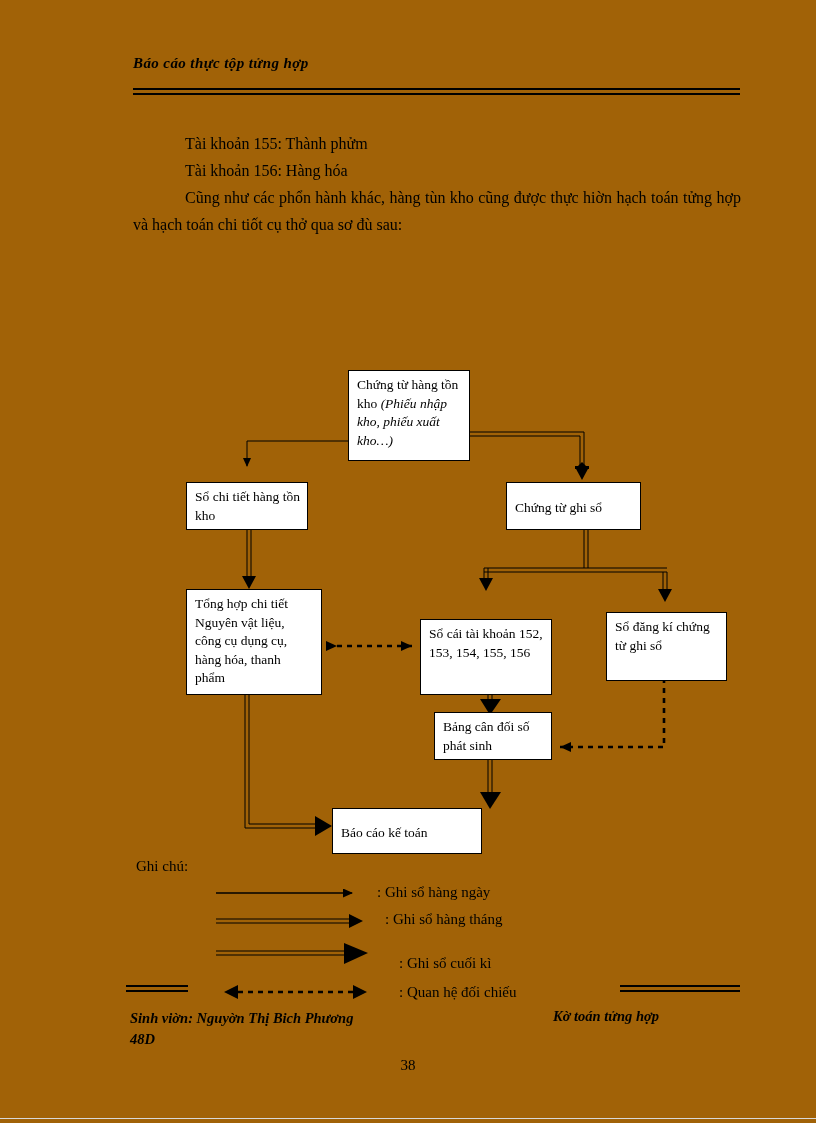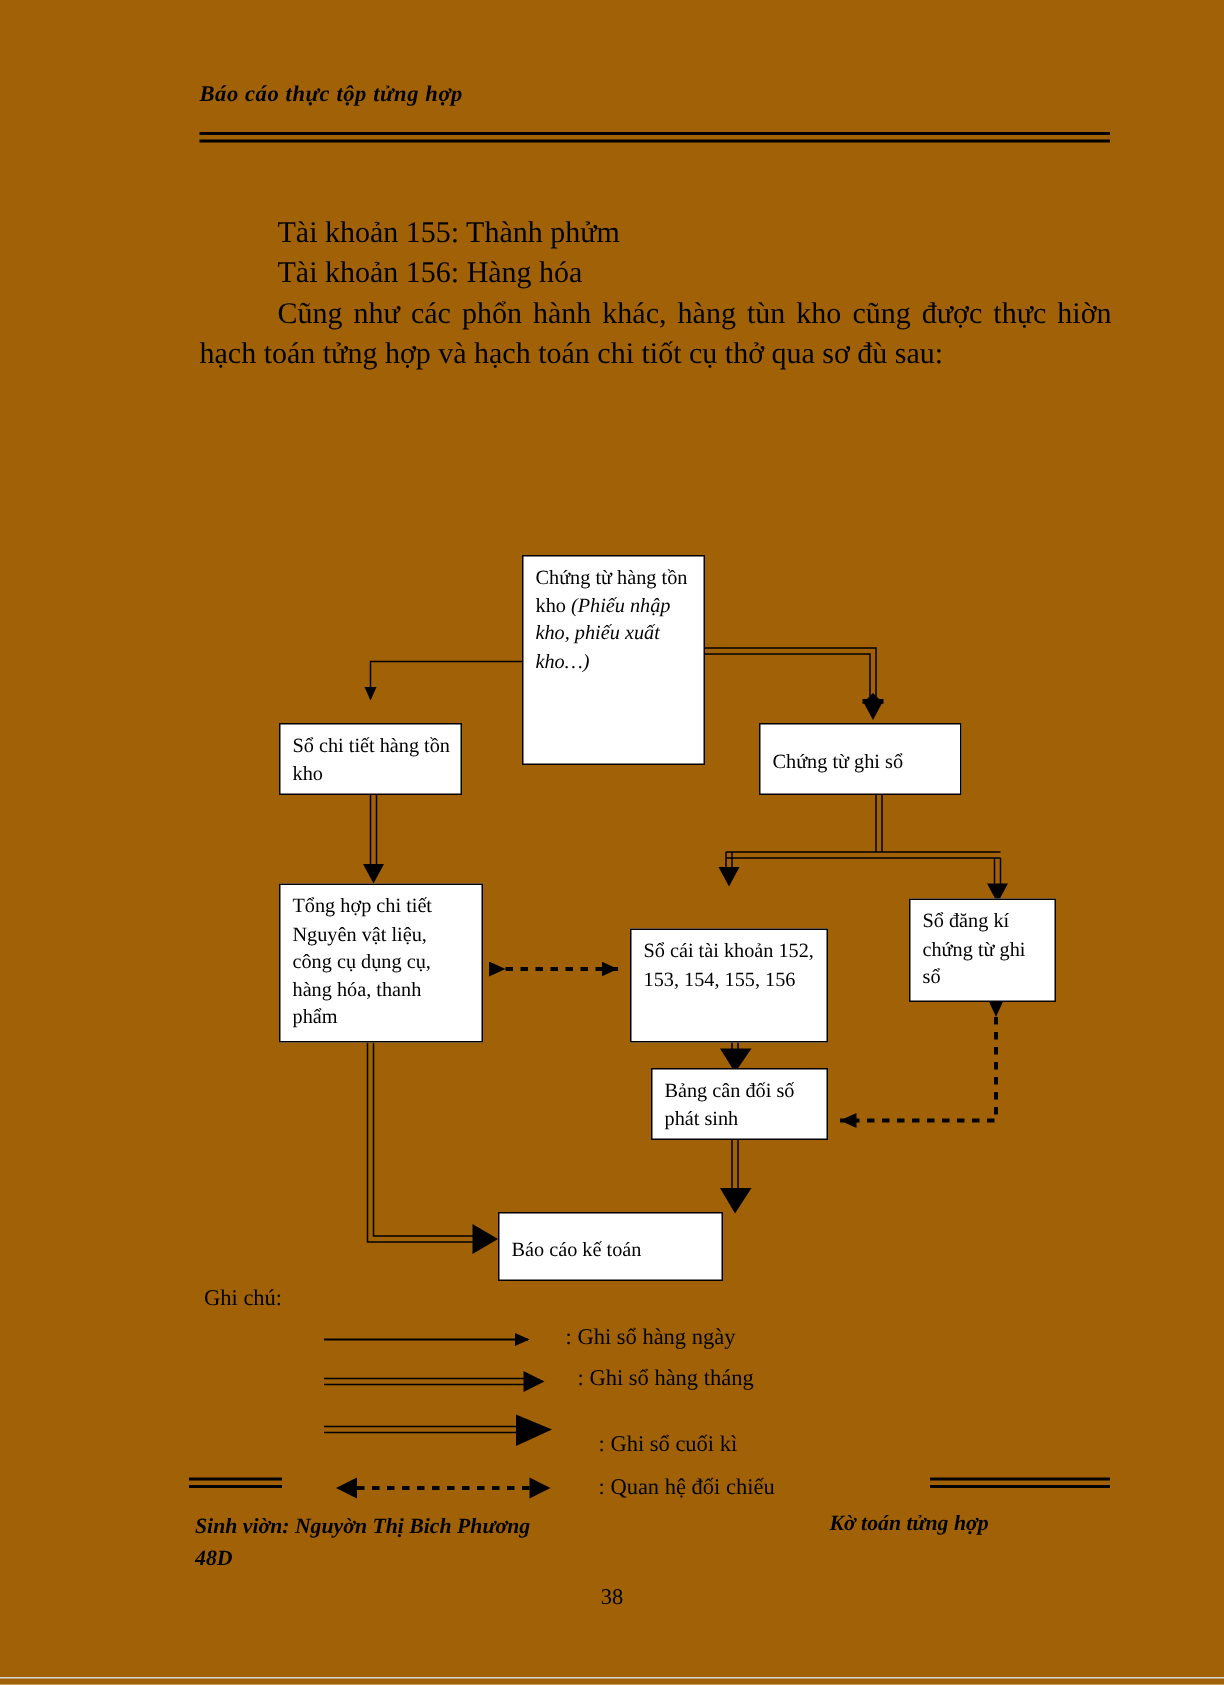--- a/index.html
+++ b/index.html
@@ -16,21 +16,21 @@
     font-style:italic;font-weight:bold;font-size:15px;letter-spacing:.4px;
     white-space:nowrap;
   }
   .hdr-rule{position:absolute;left:133px;width:607px;}
   .hdr-rule .r1{height:2px;background:#000;}
   .hdr-rule .r2{height:2px;background:#000;margin-top:3px;}
 
   
   .bodytext{
     position:absolute;left:133px;top:130px;width:608px;
-    font-size:20px;line-height:27px;margin-top:12px;
+    font-size:16px;line-height:27px;
   }
   .bodytext .ind{display:block;text-indent:52px;}
   .bodytext .just{display:block;text-indent:52px;text-align:justify;}
 
   
   .diagram{position:absolute;left:0;top:0;width:816px;height:1123px;}
   .box{
     position:absolute;border:1px solid #000;background:#fff;
     box-sizing:border-box;font-size:13.5px;line-height:18.5px;
     padding:5px 7px 0 8px;
@@ -145,41 +145,41 @@
         <path d="M480,792 L501,792 L490,809 z" fill="#000"></path>
       </g>
 
       <g>
         <path d="M245,695 L245,828 L318,828" stroke="#000" stroke-width="1" fill="none"></path>
         <path d="M249,695 L249,824 L318,824" stroke="#000" stroke-width="1" fill="none"></path>
         <path d="M315,816 L315,836 L332,826 z" fill="#000"></path>
       </g>
     </svg>
 
-    <div class="box" style="left:348px;top:370px;width:122px;height:140px;">
+    <div class="box" style="left:348px;top:370px;width:122px;height:91px;">
       <span>Chứng từ hàng tồn kho </span><i>(Phiếu nhập kho, phiếu xuất kho…)</i>
     </div>
 
     <div class="box" style="left:186px;top:482px;width:122px;height:48px;">
       <span>Sổ chi tiết hàng tồn kho</span>
     </div>
 
     <div class="box center" style="left:506px;top:482px;width:135px;height:48px;">
       <span>Chứng từ ghi sổ</span>
     </div>
 
     <div class="box" style="left:186px;top:589px;width:136px;height:106px;">
       <span>Tổng hợp chi tiết Nguyên vật liệu, công cụ dụng cụ, hàng hóa, thanh phẩm</span>
     </div>
 
     <div class="box" style="left:420px;top:591px;width:132px;height:76px;margin-top:28px;">
       <span>Sổ cái tài khoản 152, 153, 154, 155, 156</span>
     </div>
 
-    <div class="box" style="left:606px;top:599px;width:98px;height:69px;">
+    <div class="box" style="left:606px;top:612px;width:121px;height:69px;">
       <span>Sổ đăng kí chứng từ ghi sổ</span>
     </div>
 
     <div class="box" style="left:434px;top:712px;width:118px;height:48px;">
       <span>Bảng cân đối số phát sinh</span>
     </div>
 
     <div class="box center" style="left:332px;top:808px;width:150px;height:46px;">
       <span>Báo cáo kế toán</span>
     </div>

